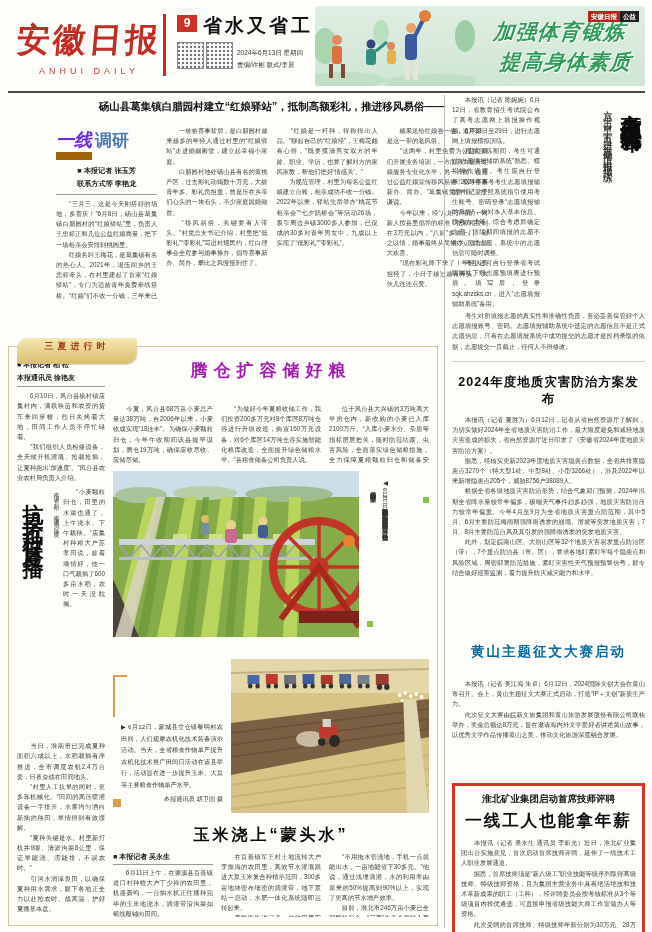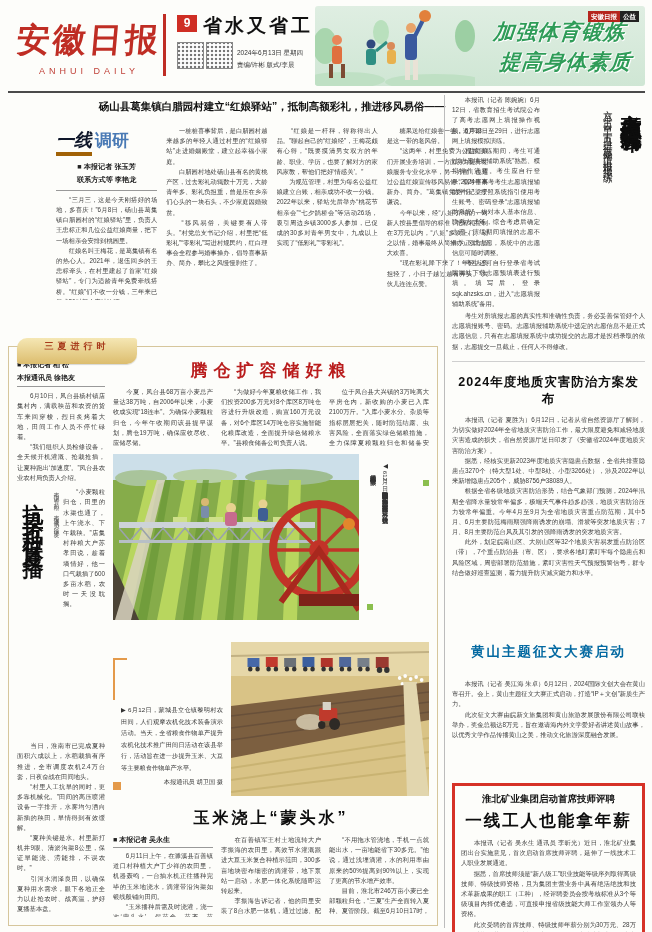--- a/index.html
+++ b/index.html
@@ -31,40 +31,40 @@
   .header-rule{position:absolute;left:8px;top:91px;width:637px;height:2px;background:#4a4a4a;}
   
   .t{font-size:6.3px;line-height:1.62;text-align:justify;color:#3c3c3c;white-space:pre-line;overflow:hidden;}
   
   .main-art{position:absolute;left:8px;top:96px;width:432px;margin-left:48px;}
   .kicker{text-align:center;font-size:10.5px;font-weight:bold;color:#111;margin-top:4px;}
   .main-headline{text-align:center;font-size:25px;font-weight:900;color:#0d0d0d;letter-spacing:1px;margin-top:8px;}
   .main-cols{display:flex;gap:9px;margin-top:12px;height:174px;}
   .mcol{flex:1;min-width:0;overflow:hidden;}
   .tag-row{display:flex;align-items:baseline;gap:3px;margin:2px 0 2px;}
-  .tag-red{font-size:18px;font-weight:900;font-style:italic;color:#0f172a;border-bottom:4px solid #a16207;text-align:right;}
+  .tag-red{font-size:18px;font-weight:900;font-style:italic;color:#6d28d9;border-bottom:8px solid #a16207;text-align:right;}
   .tag-blue{font-size:17px;font-weight:900;color:#4a7ab5;}
   .byline{font-size:7.2px;font-weight:bold;color:#222;line-height:1.8;text-align:center;
           border-bottom:1px solid #999;padding-bottom:3px;margin:5px 0 4px;}
   
   .sanxia{position:absolute;left:8px;top:346px;width:430px;height:580px;border:1px solid #d6c69c;box-sizing:border-box;}
   .sanxia-banner{position:absolute;top:-9px;left:8px;width:120px;height:26px;border-radius:10px 3px 10px 3px;
                  background:linear-gradient(180deg,#f5e7b4,#dcbd6e);color:#a83b1c;font-size:9px;font-weight:900;
                  letter-spacing:4px;text-align:center;line-height:17px;box-shadow:0 1px 1px rgba(0,0,0,.15);}
   .sanxia-grid{display:flex;gap:8px;padding:12px 8px 8px;height:100%;box-sizing:border-box;}
   .sx-left{width:88px;flex:none;display:flex;flex-direction:column;min-width:0;}
   .sx-byline{font-size:7px;font-weight:bold;line-height:1.8;border-bottom:1px solid #999;padding-bottom:2px;margin-bottom:4px;white-space:pre-line;}
   .sx-intro{height:92px;flex:none;}
   .sx-band{display:flex;gap:3px;height:250px;margin:4px 0;flex:none;}
   .sx-vhead{writing-mode:vertical-rl;font-size:21px;font-weight:900;color:#0d0d0d;letter-spacing:9px;width:30px;flex:none;}
   .sx-vcredit{writing-mode:vertical-rl;font-size:5.6px;color:#555;letter-spacing:2px;width:10px;flex:none;line-height:1.4;}
   .sx-bandtext{flex:1;min-width:0;}
   .sx-body{flex:1;}
   .sx-main{flex:1;display:flex;flex-direction:column;min-width:0;}
-  .grain-headline{font-size:17px;font-weight:900;text-align:center;letter-spacing:6px;color:#b91c1c;margin:0 0 5px;}
+  .grain-headline{font-size:17px;font-weight:900;text-align:center;letter-spacing:6px;color:#a21caf;margin:0 0 22px;}
   .grain-cols{display:flex;gap:8px;height:62px;flex:none;}
   .grain-cols .t{flex:1;min-width:0;}
   .photo-row1{display:flex;gap:6px;margin-top:5px;height:166px;flex:none;}
   .photo1-svg{width:246px;height:166px;flex:none;}
   .caption1{flex:1;writing-mode:vertical-rl;font-size:6.2px;line-height:1.95;color:#333;padding:8px 2px 2px;position:relative;white-space:pre-line;}
   .cap-mark{position:absolute;width:6px;height:6px;background:#8bbf4e;}
   .cap-mark-a{top:26px;right:0;} .cap-mark-b{bottom:10px;left:2px;}
   .photo-row2{display:flex;gap:6px;margin-top:22px;height:154px;flex:none;}
   .caption2{width:102px;flex:none;font-size:6.2px;line-height:1.85;color:#333;padding:28px 2px 0 8px;position:relative;white-space:pre-line;text-align:justify;}
   .bracket{position:absolute;left:0;top:16px;width:12px;height:40px;border-left:2px solid #e49a4a;border-top:2px solid #e49a4a;}

